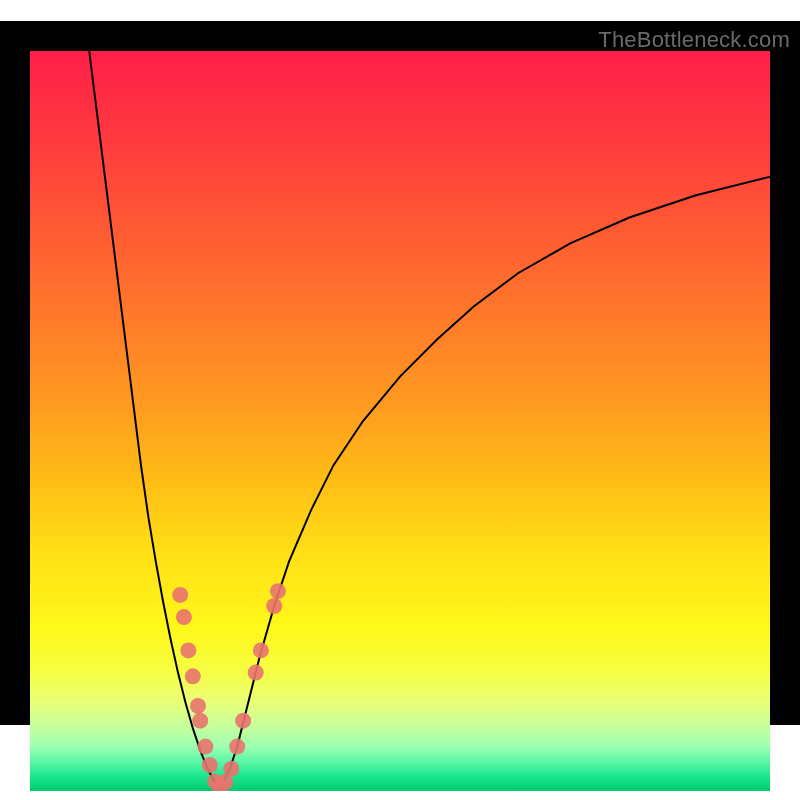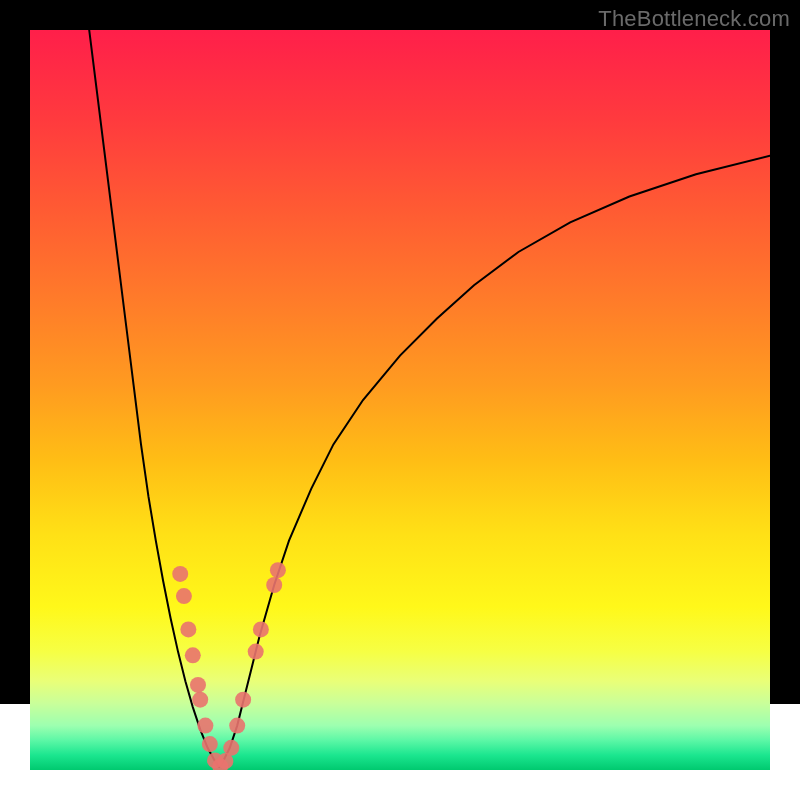--- a/index.html
+++ b/index.html
@@ -8,20 +8,21 @@
     width: 800px;
     height: 800px;
     overflow: hidden;
     font-family: Arial, Helvetica, sans-serif;
   }
   .outer {
     width: 800px;
     height: 704px;
     background: #000;
     position: relative;
+    margin-top: 21px;
   }
   .plot-area {
     position: absolute;
     left: 30px;
     top: 30px;
     width: 740px;
     height: 740px;
     
     background: linear-gradient(to bottom,
       #ff1f4a 0%,

